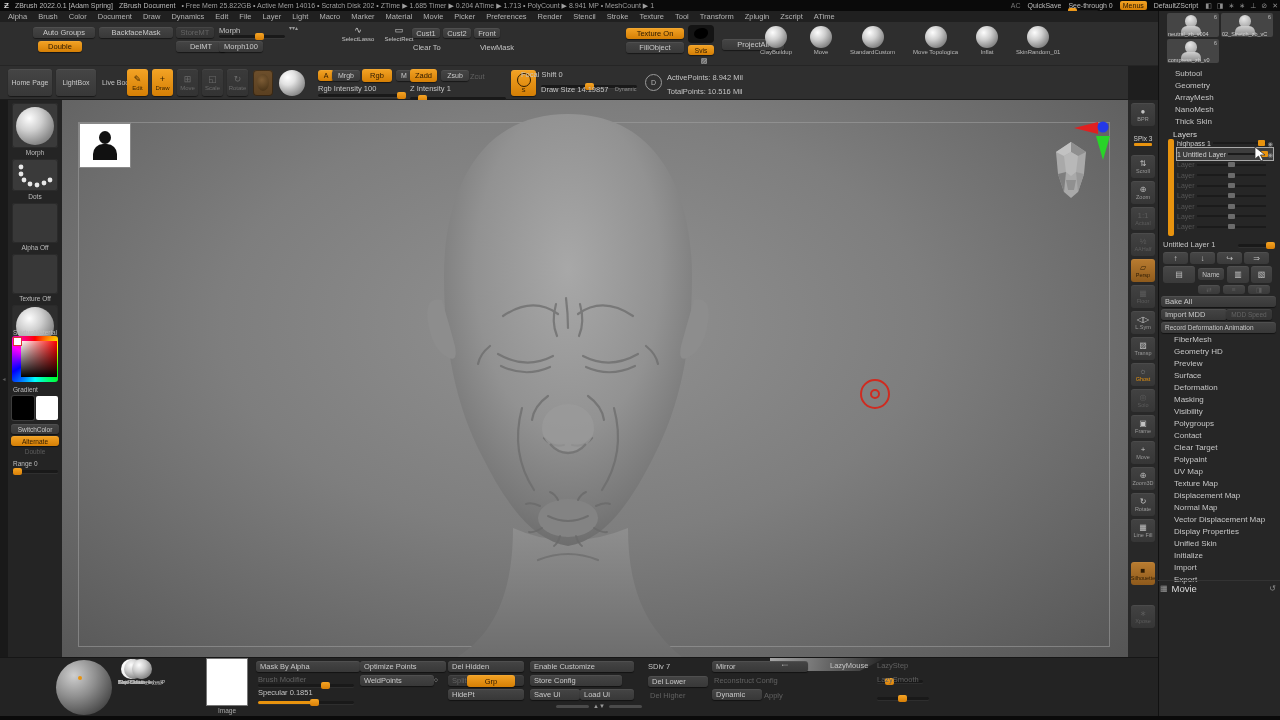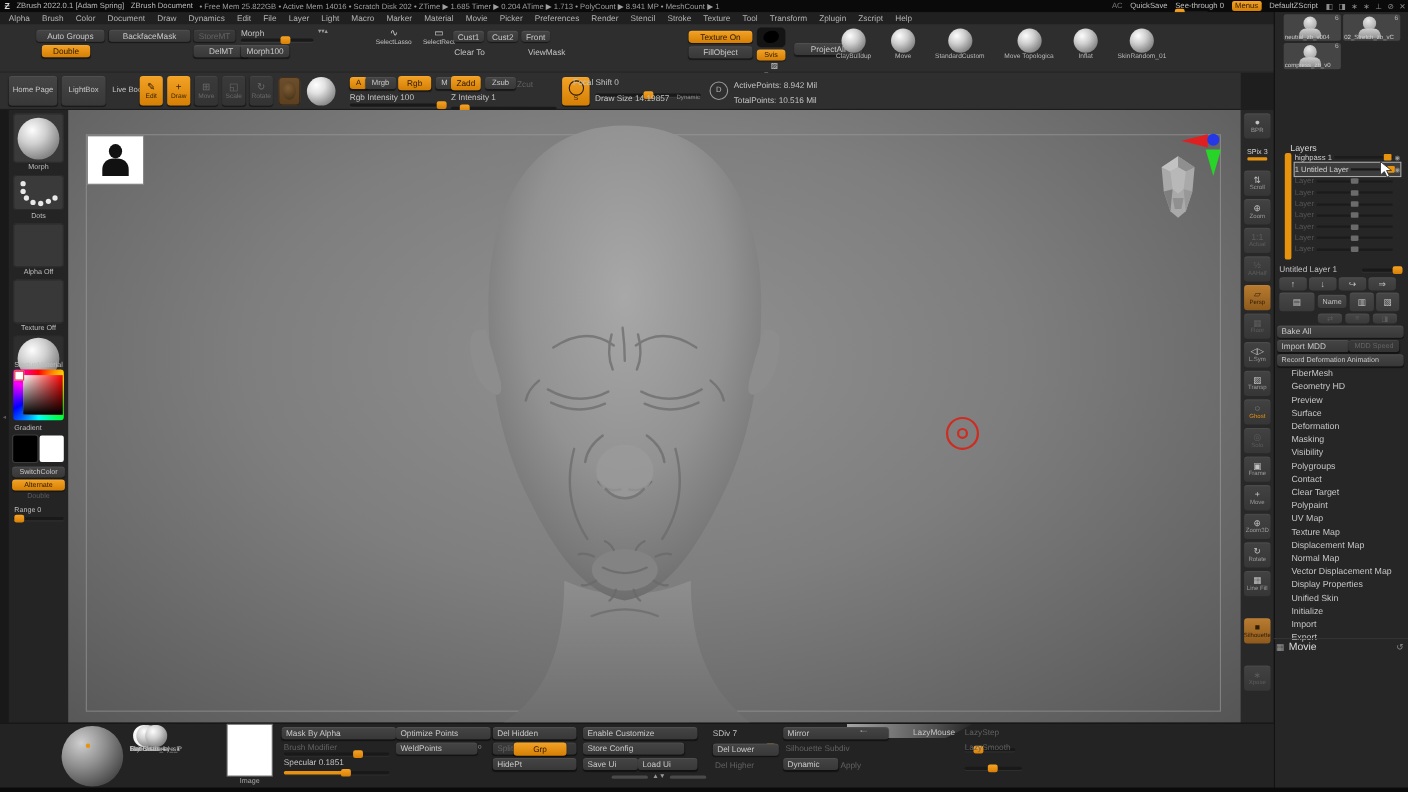--- a/index.html
+++ b/index.html
@@ -202,21 +202,21 @@
       <span class="menu-item">Picker</span>
       <span class="menu-item">Preferences</span>
       <span class="menu-item">Render</span>
       <span class="menu-item">Stencil</span>
       <span class="menu-item">Stroke</span>
       <span class="menu-item">Texture</span>
       <span class="menu-item">Tool</span>
       <span class="menu-item">Transform</span>
       <span class="menu-item">Zplugin</span>
       <span class="menu-item">Zscript</span>
-      <span class="menu-item">Help</span>
+      <span class="menu-item">ATime</span>
     </div>
 
   <div class="abs shelf2">
     <div class="abs btn" style="left:33px;top:5px;width:62px;height:11px">Auto Groups</div>
     <div class="abs btn" style="left:99px;top:5px;width:74px;height:11px">BackfaceMask</div>
     <div class="abs btn orange" style="left:38px;top:19px;width:44px;height:11px">Double</div>
 
     <div class="abs btn dim" style="left:176px;top:5px;width:38px;height:11px">StoreMT</div>
     <span class="abs lbl" style="left:219px;top:4px">Morph</span>
     <div class="abs sl" style="left:219px;top:13px;width:66px">
@@ -603,20 +603,28 @@
         </div>
 
         <div class="tool-thumb">
           <div class="hd"></div>
           <div class="sh"></div>
           <span class="cnt">6</span>
           <span class="nm">compress_zb_v0</span>
         </div>
       </div>
 
+    <div class="abs" style="left:0;top:57px;width:122px">
+
+    <div class="rp-item">Subtool</div>
+        <div class="rp-item">Geometry</div>
+        <div class="rp-item">ArrayMesh</div>
+        <div class="rp-item">NanoMesh</div>
+        <div class="rp-item">Thick Skin</div>
+      </div>
 
     <div class="abs rp-head" style="left:0;top:118px;width:122px">Layers</div>
   </div>
 
   <div class="abs colorbar"></div>
   <div class="abs layer-rows">
 
       <div class="layer-row active">
         <span class="lr-label">highpass 1</span>
         <span class="lr-slider">
@@ -812,21 +820,21 @@
 
     <span class="abs lbl" style="left:648px;top:4px">SDiv 7</span>
     <div class="abs sl" style="left:648px;top:14px;width:56px">
         <i style="left:86%"></i>
       </div>
     <div class="abs btn" style="left:648px;top:17px;width:56px;height:11px;top:18px;justify-content:flex-start;padding-left:4px">Del Lower</div>
     <span class="abs lbl dim" style="left:650px;top:33px">Del Higher</span>
 
     <div class="abs btn" style="left:712px;top:3px;width:92px;height:11px;justify-content:flex-start;padding-left:4px">Mirror</div>
     <span class="abs" style="left:782px;top:4px;font-size:5.5px;color:#9a9a9a">▪▫▫</span>
-    <span class="abs lbl dim" style="left:714px;top:18px">Silhouette Subdiv</span>
+    <span class="abs lbl dim" style="left:714px;top:18px">Reconstruct Config</span>
     <div class="abs btn" style="left:712px;top:31px;width:46px;height:11px;justify-content:flex-start;padding-left:4px">Dynamic</div>
     <span class="abs lbl dim" style="left:764px;top:33px">Apply</span>
 
     <span class="abs lbl" style="left:830px;top:3px">LazyMouse</span>
     <span class="abs lbl dim" style="left:877px;top:3px">LazyStep</span>
     <div class="abs sl" style="left:877px;top:13px;width:46px">
         <i style="left:18%"></i>
       </div>
     <span class="abs lbl dim" style="left:877px;top:17px">LazySmooth</span>
     <div class="abs sl" style="left:877px;top:27px;width:52px">

